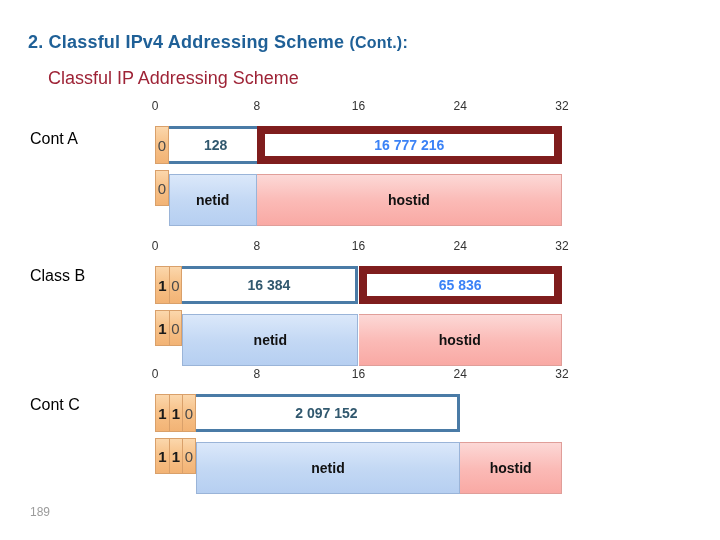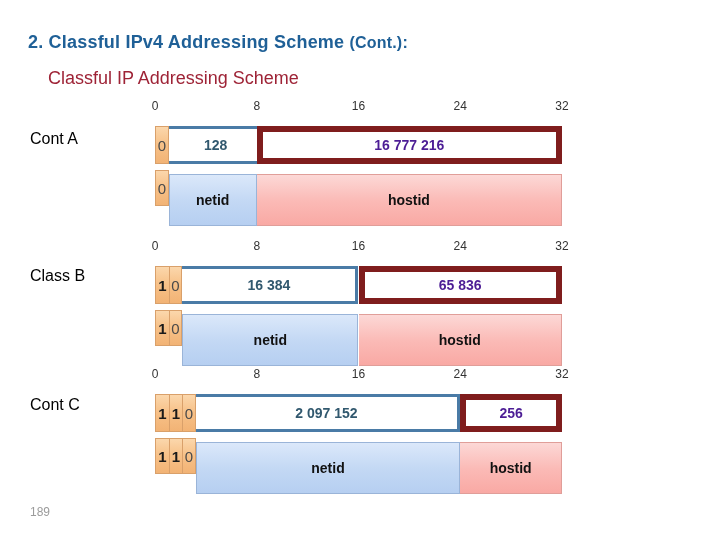--- a/index.html
+++ b/index.html
@@ -65,22 +65,22 @@
     display:flex; align-items:center; justify-content:center;
     font-size:14px; font-weight:bold;
     white-space:nowrap;
   }
   .valbox.netbox{
     border:3px solid #4a7ba6;
     border-left:none;
     color:#31586e;
   }
   .valbox.hostbox{
-    border:6px solid #7f1d1d;
-    color:#4c1d95;
+    border:8px solid #7f1d1d;
+    color:#3b82f6;
   }
 
   
   .idbar{
     position:absolute; top:4px; height:52px;
     box-sizing:border-box;
     display:flex; align-items:center; justify-content:center;
     font-size:14px; font-weight:bold; color:#111;
     white-space:nowrap;
   }
@@ -154,21 +154,20 @@
       <span class="tick" style="left: 256.75px;">8</span>
       <span class="tick" style="left: 358.5px;">16</span>
       <span class="tick" style="left: 460.25px;">24</span>
       <span class="tick" style="left: 562px;">32</span>
     </div>
     <div class="row" style="top: 394px; left: 0px; width: 720px;">
       <div class="bitcell" style="left: 155px; width: 13.6px;">1</div>
       <div class="bitcell" style="left: 168.6px; width: 13.6px;">1</div>
       <div class="bitcell last zero" style="left: 182.2px; width: 13.6px;">0</div>
       <div class="valbox netbox" style="left: 195.8px; width: 264.45px;">2 097 152</div>
-      <div class="valbox hostbox" style="left: 460.25px; width: 101.75px;">256</div>
     </div>
     <div class="row" style="top: 438px; left: 0px; width: 720px;">
       <div class="bitcell" style="left: 155px; width: 13.6px; height: 36px;">1</div>
       <div class="bitcell" style="left: 168.6px; width: 13.6px; height: 36px;">1</div>
       <div class="bitcell last zero" style="left: 182.2px; width: 13.6px; height: 36px;">0</div>
       <div class="idbar netid" style="left: 195.8px; width: 264.45px;">netid</div>
       <div class="idbar hostid" style="left: 460.25px; width: 101.75px;">hostid</div>
     </div>
   </div>
 

